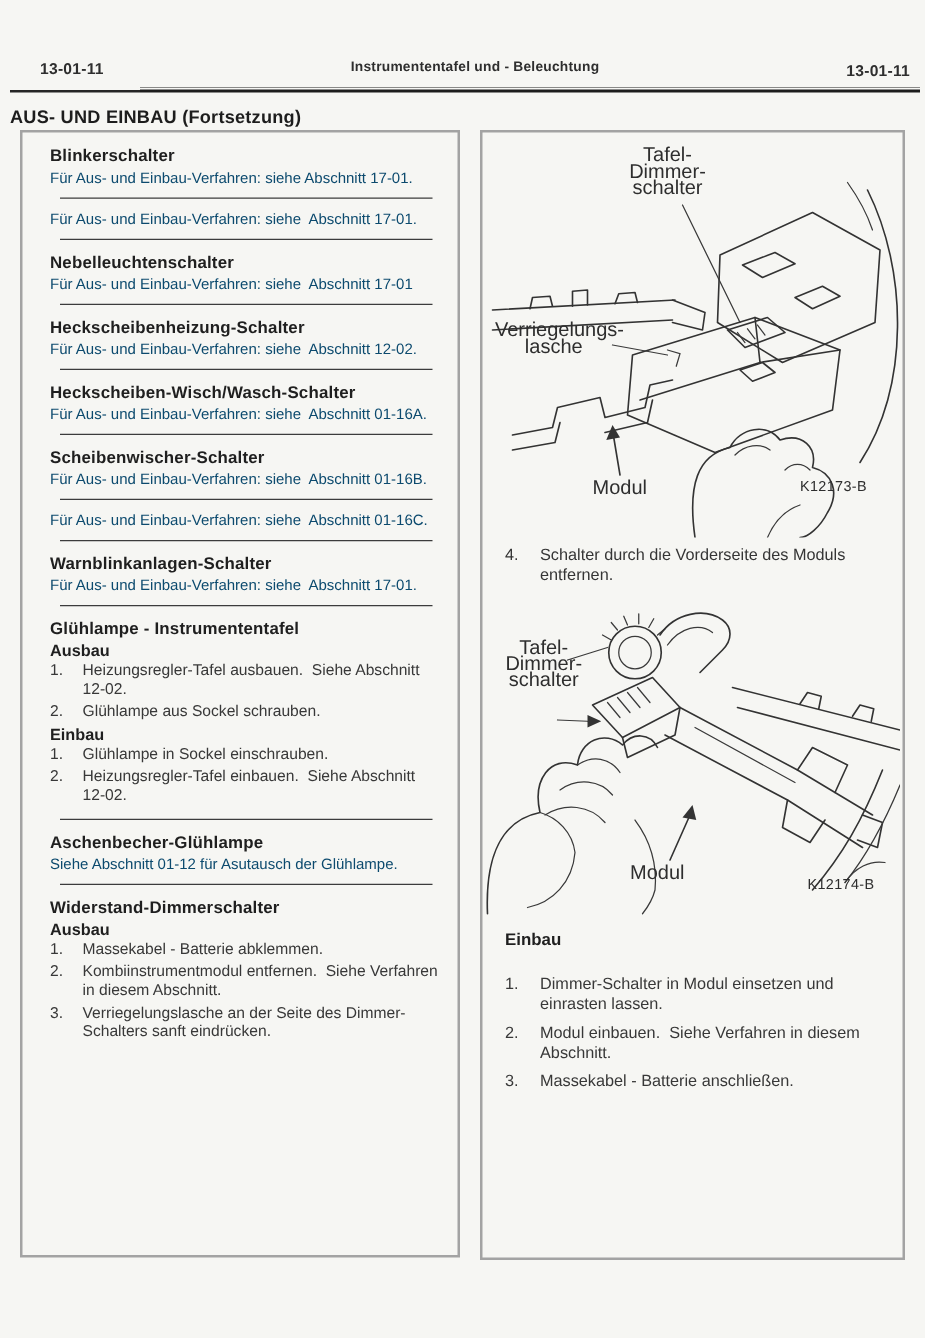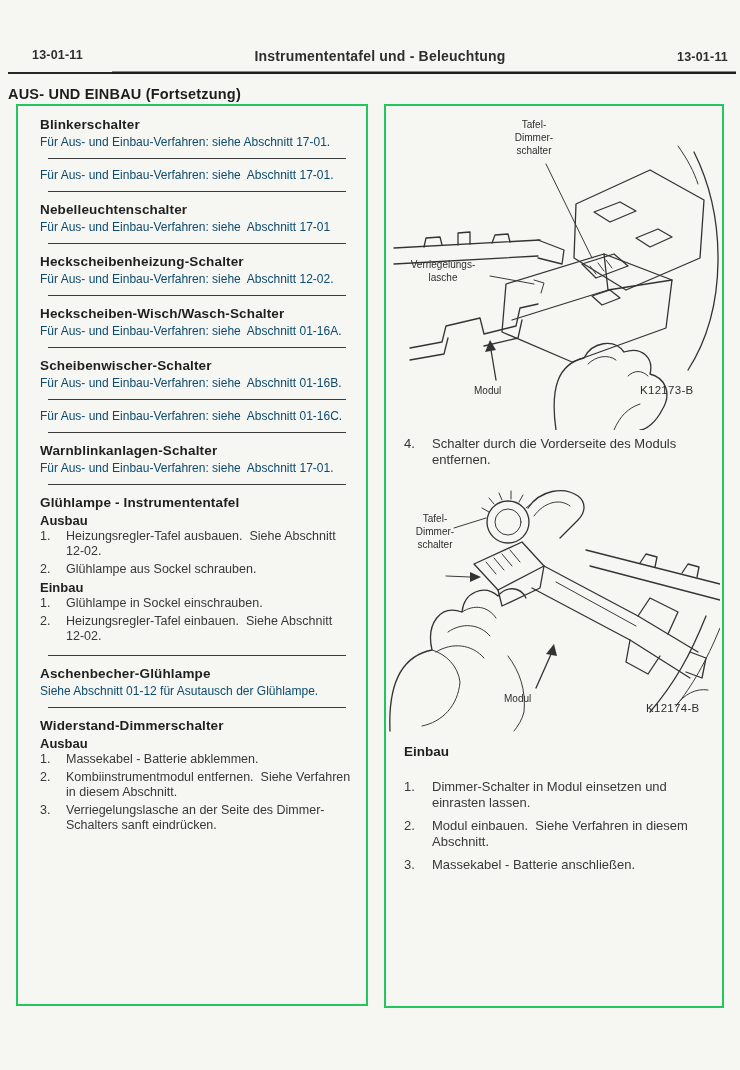--- a/index.html
+++ b/index.html
@@ -9,48 +9,48 @@
     font-family:"Liberation Sans","DejaVu Sans",sans-serif;
     color:#2e2e2e;
     position:relative;
     overflow:hidden;
   }
   .page{position:absolute;inset:0;}
 
   
   .hdr{position:absolute;top:46px;left:12px;right:12px;height:20px;margin-left:20px;}
   .hdr-left{position:absolute;left:0;top:2px;font-size:12.5px;font-weight:bold;letter-spacing:.2px;}
-  .hdr-center{position:absolute;left:0;right:0;top:2px;text-align:center;font-size:14px;font-weight:bold;letter-spacing:.2px;}
+  .hdr-center{position:absolute;left:0;right:0;top:2px;text-align:center;font-size:11px;font-weight:bold;letter-spacing:.2px;}
   .hdr-right{position:absolute;right:0;top:4px;font-size:12.5px;font-weight:bold;letter-spacing:.2px;}
   .hdr-rule{position:absolute;top:70px;left:8px;right:4px;height:6px;}
   .hdr-rule .thin{position:absolute;left:0;top:2px;width:104px;height:2px;background:#262626;}
   .hdr-rule .thick{position:absolute;left:104px;right:0;top:0;height:4px;background:#1d1d1d;box-shadow:0 1.5px 0 #f6f6f3 inset;}
   .section-title{position:absolute;top:86px;left:8px;font-size:14.5px;font-weight:bold;letter-spacing:.2px;color:#1d1d1d;}
 
   
-  .panel{position:absolute;border:2px solid #22c55e;background:transparent;box-sizing:border-box;}
+  .panel{position:absolute;border:2px solid #a3a3a3;background:transparent;box-sizing:border-box;}
   .panel-left{left:16px;top:104px;width:352px;height:902px;padding:1px 14px 0 22px;overflow:hidden;}
   .panel-right{left:384px;top:104px;width:340px;height:904px;}
 
   
   .entry{padding:9px 0 8px 0;}
   .entry h3{margin:0 0 2px 0;font-size:13.5px;line-height:17px;font-weight:bold;color:#1f1f1f;letter-spacing:.15px;}
   .entry h4{margin:2px 0 1px 0;font-size:13px;line-height:15px;font-weight:bold;color:#1f1f1f;}
   .entry p{margin:0;font-size:12px;line-height:15px;color:#0c4a6e;white-space:pre-wrap;}
   .divider{height:1px;background:#3c3c3c;margin:0 6px 0 8px;}
   .li{display:flex;margin:1px 0 3px 0;font-size:12.5px;line-height:15px;color:#383838;}
   .li-n{flex:none;width:26px;}
   .li-t{flex:1;white-space:pre-wrap;}
 
   
   .fig{position:absolute;left:2px;width:332px;}
   .fig svg{display:block;}
   .fig1{top:6px;height:318px;}
   .fig2{top:380px;height:248px;}
-  .fig-label{position:absolute;font-size:10px;line-height:13px;color:#2e2e2e;white-space:pre-line;}
+  .fig-label{position:absolute;font-size:16px;line-height:13px;color:#2e2e2e;white-space:pre-line;}
   .fl-center{text-align:center;}
   .fl-right{text-align:center;}
   .fig-code{position:absolute;font-size:11.5px;color:#2e2e2e;letter-spacing:.3px;}
   .step-row{position:absolute;left:18px;width:302px;display:flex;font-size:13px;line-height:16px;color:#353535;}
   .step-row .li-n{width:28px;}
   .einbau-title{position:absolute;left:18px;top:638px;font-size:13.5px;font-weight:bold;color:#1f1f1f;}
   .einbau-list{position:absolute;left:18px;top:672px;right:14px;}
   .einbau-list .li{font-size:13px;line-height:16px;margin-bottom:7px;}
   .einbau-list .li-n{width:28px;}
 

